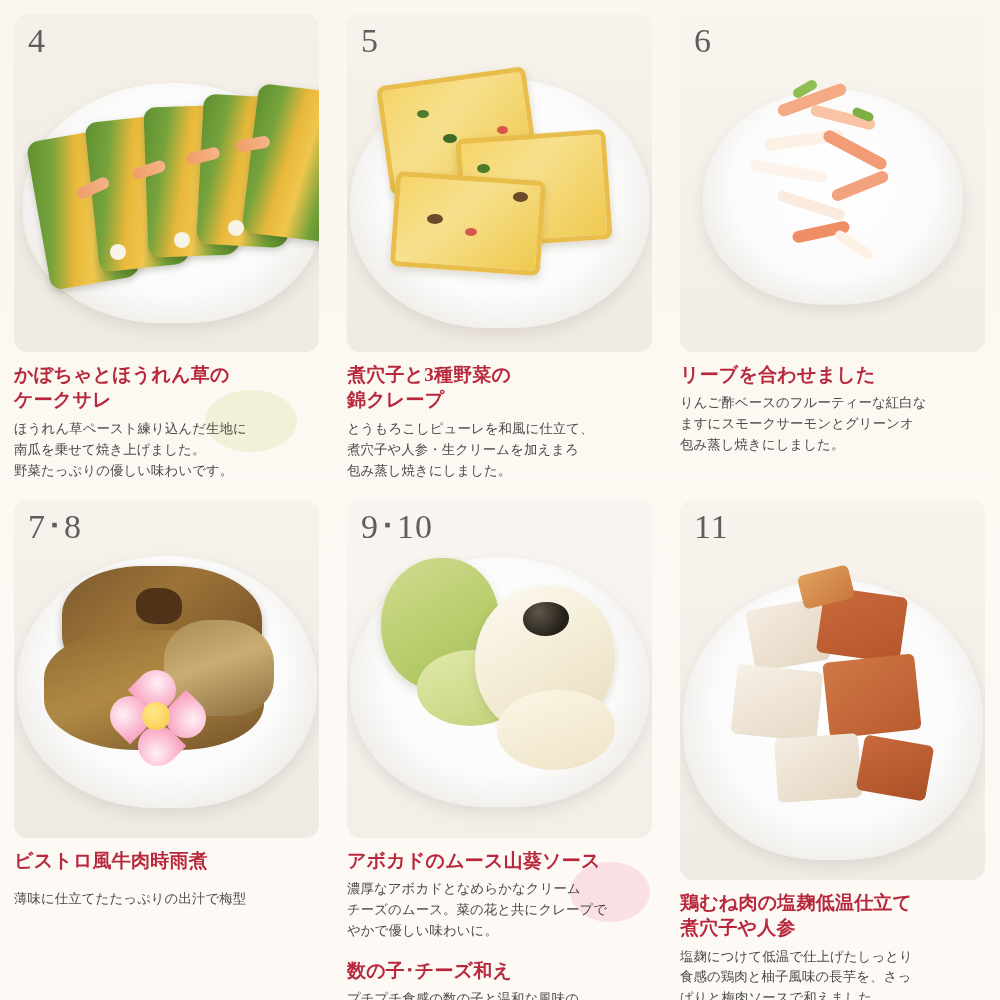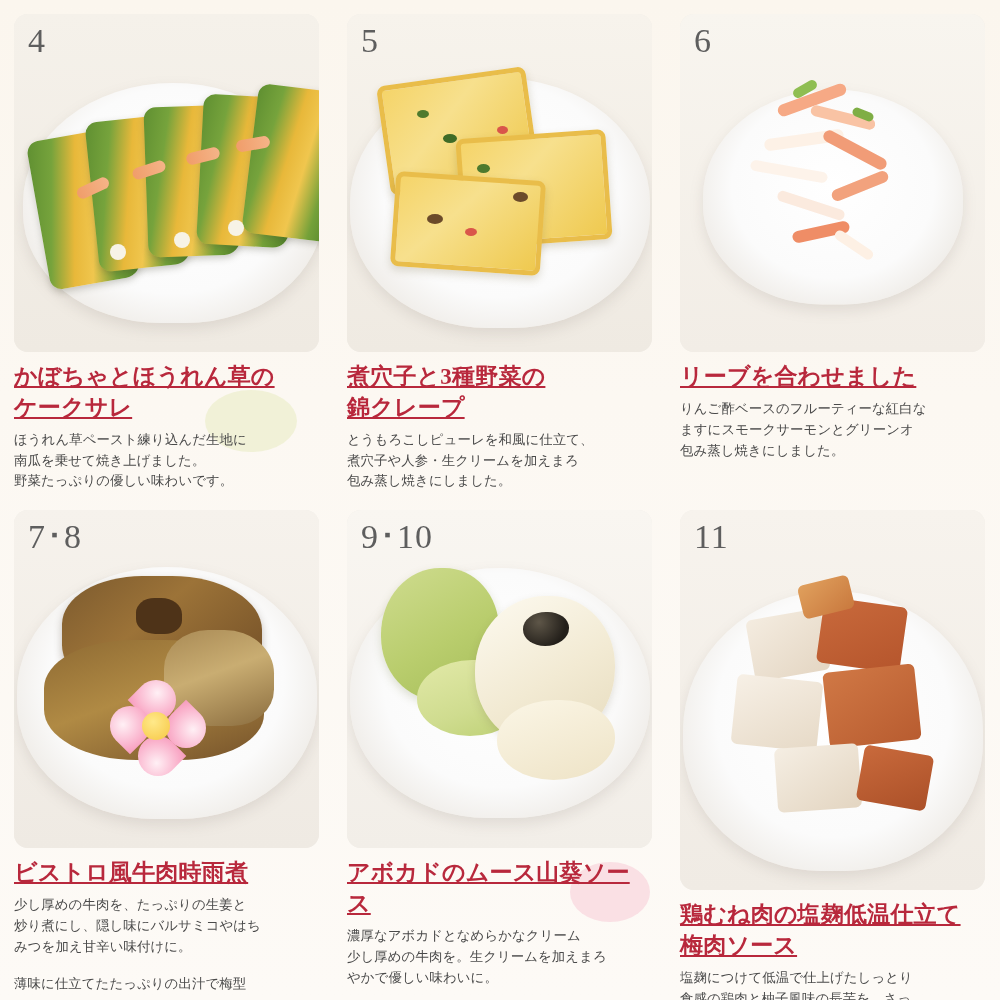--- a/index.html
+++ b/index.html
@@ -96,26 +96,25 @@
   .c910 .bg { position:absolute; inset:0; background:linear-gradient(180deg,#f9f6f1,#f2eee8); }
   .c910 .mousse { position:absolute; border-radius:50% 46% 52% 48%; }
 
   
   .c11 .bg { position:absolute; inset:0; background:linear-gradient(180deg,#f7f3ed,#f0ebe4); }
   .c11 .chunk { position:absolute; border-radius: 6px; }
 
   .title {
     margin: 10px 0 0 0;
     color: #b8283c;
-    font-size: 23px;
+    font-size: 19px;
     line-height: 1.34;
     font-weight: 700;
     letter-spacing: .2px;
     font-family: "Liberation Serif", serif;
-    text-decoration: underline;
   }
   .desc {
     margin: 6px 0 0 0;
     color: #4a4a4a;
     font-size: 13.4px;
     line-height: 1.56;
     letter-spacing: .1px;
   }
   .sub-block { margin-top: 16px; }
   .blob {
@@ -231,25 +230,20 @@
           <div class="petal" style="left:56px; top:28px; transform:rotate(135deg);"></div>
           <div class="petal" style="left:28px; top:56px; transform:rotate(225deg);"></div>
           <div class="petal" style="left:0px; top:26px; transform:rotate(315deg);"></div>
           <div class="center"></div>
         </div>
         <span class="num">7･8</span>
       </div>
       <h3 class="title">
         <span>ビストロ風牛肉時雨煮</span>
       </h3>
-      <p class="desc">
-        <span>少し厚めの牛肉を、たっぷりの生姜と</span><br>
-        <span>炒り煮にし、隠し味にバルサミコやはち</span><br>
-        <span>みつを加え甘辛い味付けに。</span>
-      </p>
       <div class="sub-block">
         <p class="desc">
           <span>薄味に仕立てたたっぷりの出汁で梅型</span><br>
           <br>
           
         </p>
       </div>
     </div>
 
     <div class="cell row2">
@@ -261,21 +255,21 @@
         <div class="mousse" style="left:128px; top:86px; width:140px;height:150px; background:linear-gradient(150deg,#fdfaf0,#f2ead3 55%,#e6dbbd 100%); box-shadow:0 4px 9px rgba(120,110,80,.2);"></div>
         <div class="mousse" style="left:150px; top:190px; width:118px;height:80px; background:linear-gradient(160deg,#fbf6e6,#eee3c6 100%);"></div>
         <div class="mousse" style="left:176px; top:102px; width:46px;height:34px; background:radial-gradient(circle at 35% 30%,#5e5648,#231f1a 70%);"></div>
         <span class="num">9･10</span>
       </div>
       <h3 class="title">
         <span>アボカドのムース山葵ソース</span>
       </h3>
       <p class="desc">
         <span>濃厚なアボカドとなめらかなクリーム</span><br>
-        <span>少し厚めの牛肉を。生クリームを加えまろ</span><br>
+        <span>チーズのムース。菜の花と共にクレープで</span><br>
         <span>やかで優しい味わいに。</span>
       </p>
       <div class="sub-block">
         <h3 class="title">数の子･チーズ和え</h3>
         <p class="desc">
           <span>プチプチ食感の数の子と温和な風味の</span><br>
           <br>
           
         </p>
       </div>
@@ -289,21 +283,21 @@
         <div class="chunk" style="left:140px; top:92px; width:84px;height:66px; background:linear-gradient(150deg,#c96a3c,#b5552c); transform:rotate(8deg);"></div>
         <div class="chunk" style="left:54px; top:168px; width:86px;height:70px; background:linear-gradient(150deg,#f7f0e6,#e6d9c6); transform:rotate(6deg);"></div>
         <div class="chunk" style="left:146px; top:158px; width:92px;height:76px; background:linear-gradient(150deg,#d07845,#b85c30); transform:rotate(-6deg);"></div>
         <div class="chunk" style="left:96px; top:236px; width:84px;height:64px; background:linear-gradient(150deg,#f5eee3,#e3d5c1); transform:rotate(-4deg);"></div>
         <div class="chunk" style="left:180px; top:240px; width:70px;height:56px; background:linear-gradient(150deg,#c96a3c,#ab5028); transform:rotate(10deg);"></div>
         <div class="chunk" style="left:120px; top:70px; width:52px;height:34px; background:linear-gradient(150deg,#e0a05d,#c9793e); transform:rotate(-14deg);"></div>
         <span class="num">11</span>
       </div>
       <h3 class="title">
         <span>鶏むね肉の塩麹低温仕立て</span><br>
-        <span>梅肉ソース</span>
+        <span>煮穴子や人参</span>
       </h3>
       <p class="desc">
         <span>塩麹につけて低温で仕上げたしっとり</span><br>
         <span>食感の鶏肉と柚子風味の長芋を、さっ</span><br>
         <span>ぱりと梅肉ソースで和えました。</span>
       </p>
     </div>
 
   </div>
 </div>

